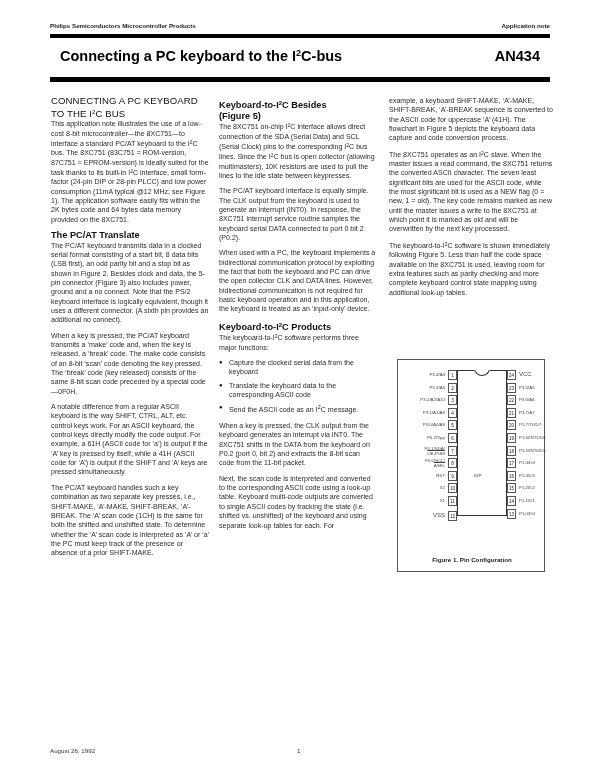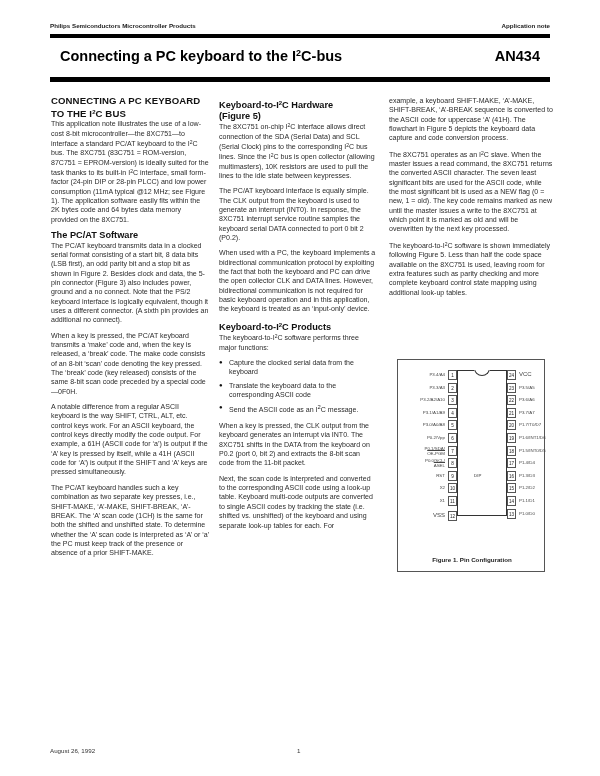--- a/index.html
+++ b/index.html
@@ -15,21 +15,21 @@
   .title-row .title sup { font-size: 9px; vertical-align: 5px; }
   .title-row .docnum { position: absolute; right: 10px; top: 4px; font-size: 14.5px; font-weight: bold; color: #000; }
   .rule2 { position: absolute; left: 50px; top: 77px; width: 500px; height: 5px; background: #000; }
 
   .col { position: absolute; top: 96px; width: 158px; font-size: 7.05px; line-height: 9.35px; color: #2b2b2b; }
   .col1 { left: 51px; }
   .col2 { left: 219px; }
   .col3 { left: 389px; width: 164px; }
 
   .col p { margin-bottom: 6px; }
-  .col h2 { font-size: 9.6px; line-height: 10.6px; font-weight: bold; color: #111; letter-spacing: 0.1px; }
+  .col h2 { font-size: 9.6px; line-height: 10.6px; font-weight: normal; color: #111; letter-spacing: 0.1px; }
   .col h3 { font-size: 9.2px; line-height: 10.6px; font-weight: bold; color: #111; margin-top: 2px; }
   .col h2 sup, .col h3 sup { font-size: 6px; vertical-align: 3px; }
   .col p sup { font-size: 5px; vertical-align: 2px; }
   .bullets { list-style: none; margin-bottom: 6px; }
   .bullets li { position: relative; padding-left: 10px; margin-bottom: 4px; }
   .bullets li::before { content: "\25CF"; position: absolute; left: 0; top: 0; font-size: 6px; color: #111; }
 
   .figure { position: absolute; left: 397px; top: 359px; width: 148px; height: 213px; border: 1.3px solid #555; }
   .chip { position: absolute; left: 59px; top: 10px; width: 50px; height: 146px; border: 1px solid #333; border-top: none; }
   .chip-top { position: absolute; left: 59px; top: 10px; width: 50px; height: 1px; }
@@ -65,29 +65,29 @@
   <div class="docnum">AN434</div>
 </div>
 <div class="rule2"></div>
 
 <div class="col col1">
   <h2>
     <span>CONNECTING A PC KEYBOARD</span><br>
     <span>TO THE I</span><sup>2</sup><span>C BUS</span>
   </h2>
   <p><span>This application note illustrates the use of a low-cost 8-bit microcontroller—the 8XC751—to interface a standard PC/AT keyboard to the I</span><sup>2</sup><span>C bus. The 8XC751 (83C751 = ROM-version, 87C751 = EPROM-version) is ideally suited for the task thanks to its built-in I</span><sup>2</sup><span>C interface, small form-factor (24-pin DIP or 28-pin PLCC) and low power consumption (11mA typical @12 MHz; see Figure 1). The application software easily fits within the 2K bytes code and 64 bytes data memory provided on the 8XC751.</span></p>
-  <h3>The PC/AT Software</h3>
+  <h3>The PC/AT Translate</h3>
   <p>The PC/AT keyboard transmits data in a clocked serial format consisting of a start bit, 8 data bits (LSB first), an odd parity bit and a stop bit as shown in Figure 2. Besides clock and data, the 5-pin connector (Figure 3) also includes power, ground and a no connect. Note that the PS/2 keyboard interface is logically equivalent, though it uses a different connector. (A sixth pin provides an additional no connect).</p>
   <p>When a key is pressed, the PC/AT keyboard transmits a ‘make’ code and, when the key is released, a ‘break’ code. The make code consists of an 8-bit ‘scan’ code denoting the key pressed. The ‘break’ code (key released) consists of the same 8-bit scan code preceded by a special code—0F0H.</p>
   <p>A notable difference from a regular ASCII keyboard is the way SHIFT, CTRL, ALT, etc. control keys work. For an ASCII keyboard, the control keys directly modify the code output. For example, a 61H (ASCII code for ‘a’) is output if the ‘A’ key is pressed by itself, while a 41H (ASCII code for ‘A’) is output if the SHIFT and ‘A’ keys are pressed simultaneously.</p>
   <p>The PC/AT keyboard handles such a key combination as two separate key presses, i.e., SHIFT-MAKE, ‘A’-MAKE, SHIFT-BREAK, ‘A’-BREAK. The ‘A’ scan code (1CH) is the same for both the shifted and unshifted state. To determine whether the ‘A’ scan code is interpreted as ‘A’ or ‘a’ the PC must keep track of the presence or absence of a prior SHIFT-MAKE.</p>
 </div>
 
 <div class="col col2">
-  <h3><span>Keyboard-to-I</span><sup>2</sup><span>C Hardware</span><br><span>(Figure 5)</span></h3>
+  <h3><span>Keyboard-to-I</span><sup>2</sup><span>C Besides</span><br><span>(Figure 5)</span></h3>
   <p><span>The 8XC751 on-chip I</span><sup>2</sup><span>C interface allows direct connection of the SDA (Serial Data) and SCL (Serial Clock) pins to the corresponding I</span><sup>2</sup><span>C bus lines. Since the I</span><sup>2</sup><span>C bus is open collector (allowing multimasters), 10K resistors are used to pull the lines to the idle state between keypresses.</span></p>
   <p>The PC/AT keyboard interface is equally simple. The CLK output from the keyboard is used to generate an interrupt (INT0). In response, the 8XC751 interrupt service routine samples the keyboard serial DATA connected to port 0 bit 2 (P0.2).</p>
   <p>When used with a PC, the keyboard implements a bidirectional communication protocol by exploiting the fact that both the keyboard and PC can drive the open collector CLK and DATA lines. However, bidirectional communication is not required for basic keyboard operation and in this application, the keyboard is treated as an ‘input-only’ device.</p>
   <h3><span>Keyboard-to-I</span><sup>2</sup><span>C Products</span></h3>
   <p><span>The keyboard-to-I</span><sup>2</sup><span>C software performs three major functions:</span></p>
   <ul class="bullets">
     <li>Capture the clocked serial data from the keyboard</li>
     <li>Translate the keyboard data to the corresponding ASCII code</li>
     <li><span>Send the ASCII code as an I</span><sup>2</sup><span>C message.</span></li>
   </ul>

